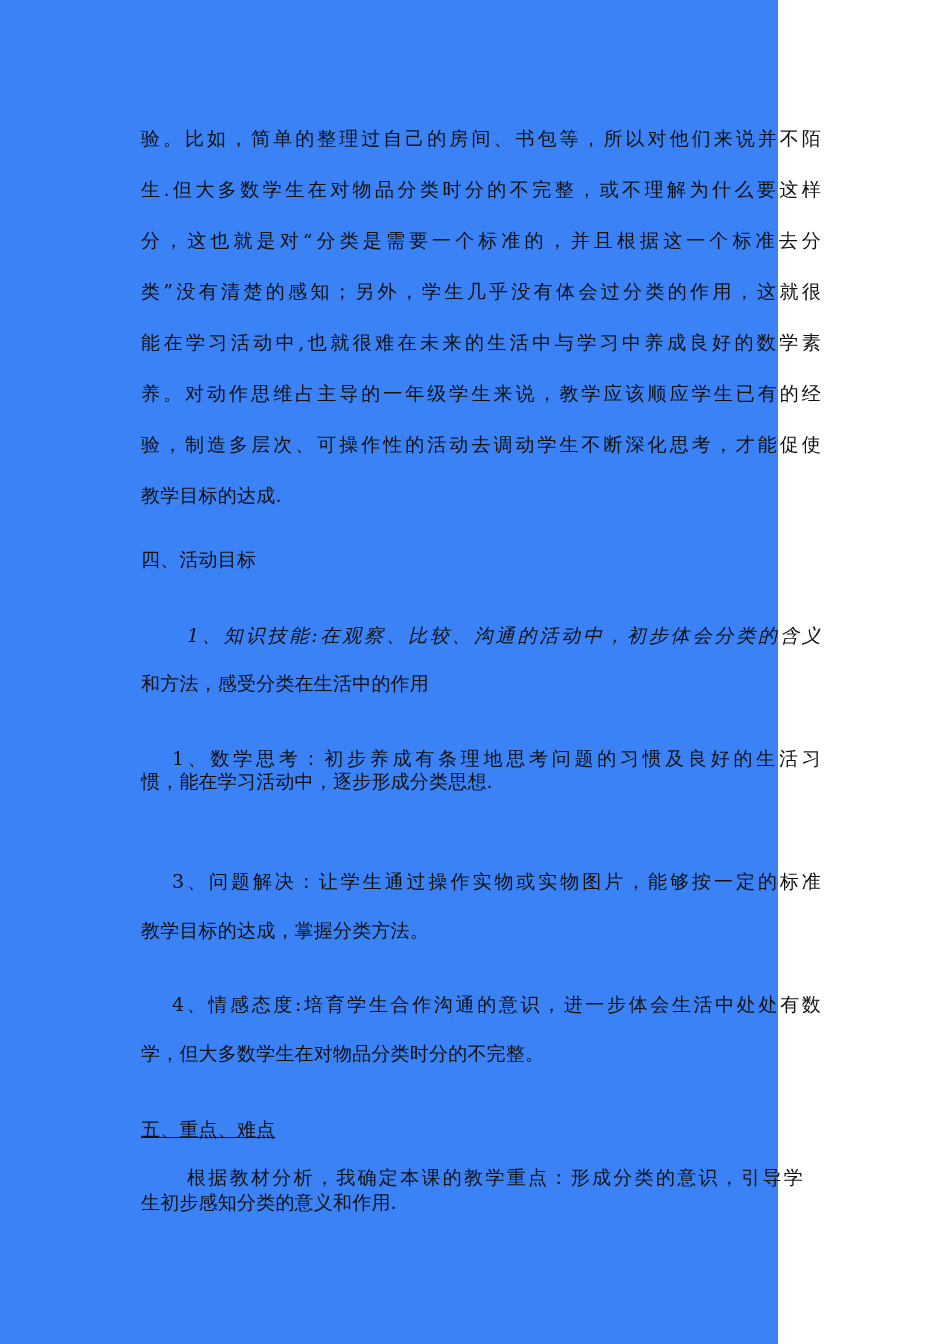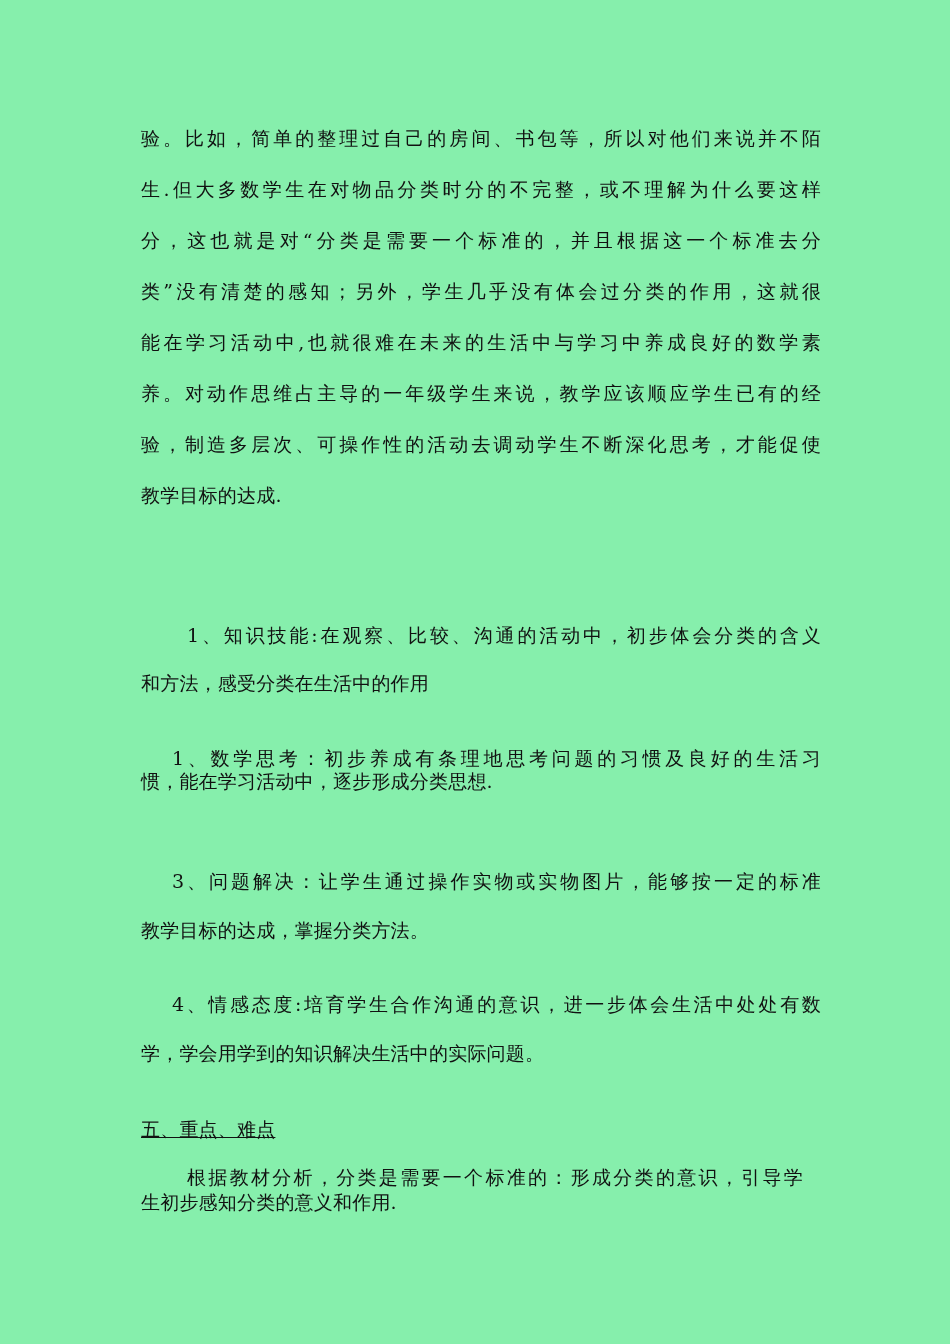--- a/index.html
+++ b/index.html
@@ -12,23 +12,23 @@
       height: 1344px;
       position: relative;
       overflow: hidden;
       font-family: "DejaVu Serif", "Liberation Serif", serif;
       color: #111111;
     }
     .page {
       position: absolute;
       left: 0;
       top: 0;
-      width: 950px;
+      width: 778px;
       height: 1344px;
-      background: #86efac;
+      background: #3b82f6;
     }
     .line {
       position: absolute;
       left: 141px;
       width: 680px;
       font-size: 19px;
       line-height: 24px;
       white-space: nowrap;
       letter-spacing: 0.2px;
     }
@@ -49,41 +49,42 @@
     <div class="line justify" style="top:126px;">验。比如，简单的整理过自己的房间、书包等，所以对他们来说并不陌</div>
     <div class="line justify" style="top:177px;">生.但大多数学生在对物品分类时分的不完整，或不理解为什么要这样</div>
     <div class="line justify" style="top:228px;">分，这也就是对“分类是需要一个标准的，并且根据这一个标准去分</div>
     <div class="line justify" style="top:279px;">类”没有清楚的感知；另外，学生几乎没有体会过分类的作用，这就很</div>
     <div class="line justify" style="top:330px;">能在学习活动中,也就很难在未来的生活中与学习中养成良好的数学素</div>
     <div class="line justify" style="top:381px;">养。对动作思维占主导的一年级学生来说，教学应该顺应学生已有的经</div>
     <div class="line justify" style="top:432px;">验，制造多层次、可操作性的活动去调动学生不断深化思考，才能促使</div>
     <div class="line" style="top:483px;">教学目标的达成.</div>
   </div>
 
+  <div class="line" style="top:547px;">四、活动目标</div>
 
   <div>
-    <div class="line justify indent1" style="top:623px;">1、知识技能:在观察、比较、沟通的活动中，初步体会分类的含义</div>
+    <div class="line justify indent1" style="top:623px;font-style:italic;">1、知识技能:在观察、比较、沟通的活动中，初步体会分类的含义</div>
     <div class="line" style="top:671px;">和方法，感受分类在生活中的作用</div>
   </div>
 
   <div>
     <div class="line justify indent2" style="top:746px;">1、数学思考：初步养成有条理地思考问题的习惯及良好的生活习</div>
     <div class="line" style="top:769px;">惯，能在学习活动中，逐步形成分类思想.</div>
   </div>
 
   <div>
     <div class="line justify indent2" style="top:869px;">3、问题解决：让学生通过操作实物或实物图片，能够按一定的标准</div>
     <div class="line" style="top:918px;">教学目标的达成，掌握分类方法。</div>
   </div>
 
   <div>
     <div class="line justify indent2" style="top:992px;">4、情感态度:培育学生合作沟通的意识，进一步体会生活中处处有数</div>
-    <div class="line" style="top:1041px;">学，学会用学到的知识解决生活中的实际问题。</div>
+    <div class="line" style="top:1041px;">学，但大多数学生在对物品分类时分的不完整。</div>
   </div>
 
   <div class="line" style="top:1117px;text-decoration:underline;">五、重点、难点</div>
 
   <div>
-    <div class="line justify indent3" style="top:1165px;">根据教材分析，分类是需要一个标准的：形成分类的意识，引导学</div>
+    <div class="line justify indent3" style="top:1165px;">根据教材分析，我确定本课的教学重点：形成分类的意识，引导学</div>
     <div class="line" style="top:1190px;">生初步感知分类的意义和作用.</div>
   </div>
 
 </div>
 
 </body></html>

